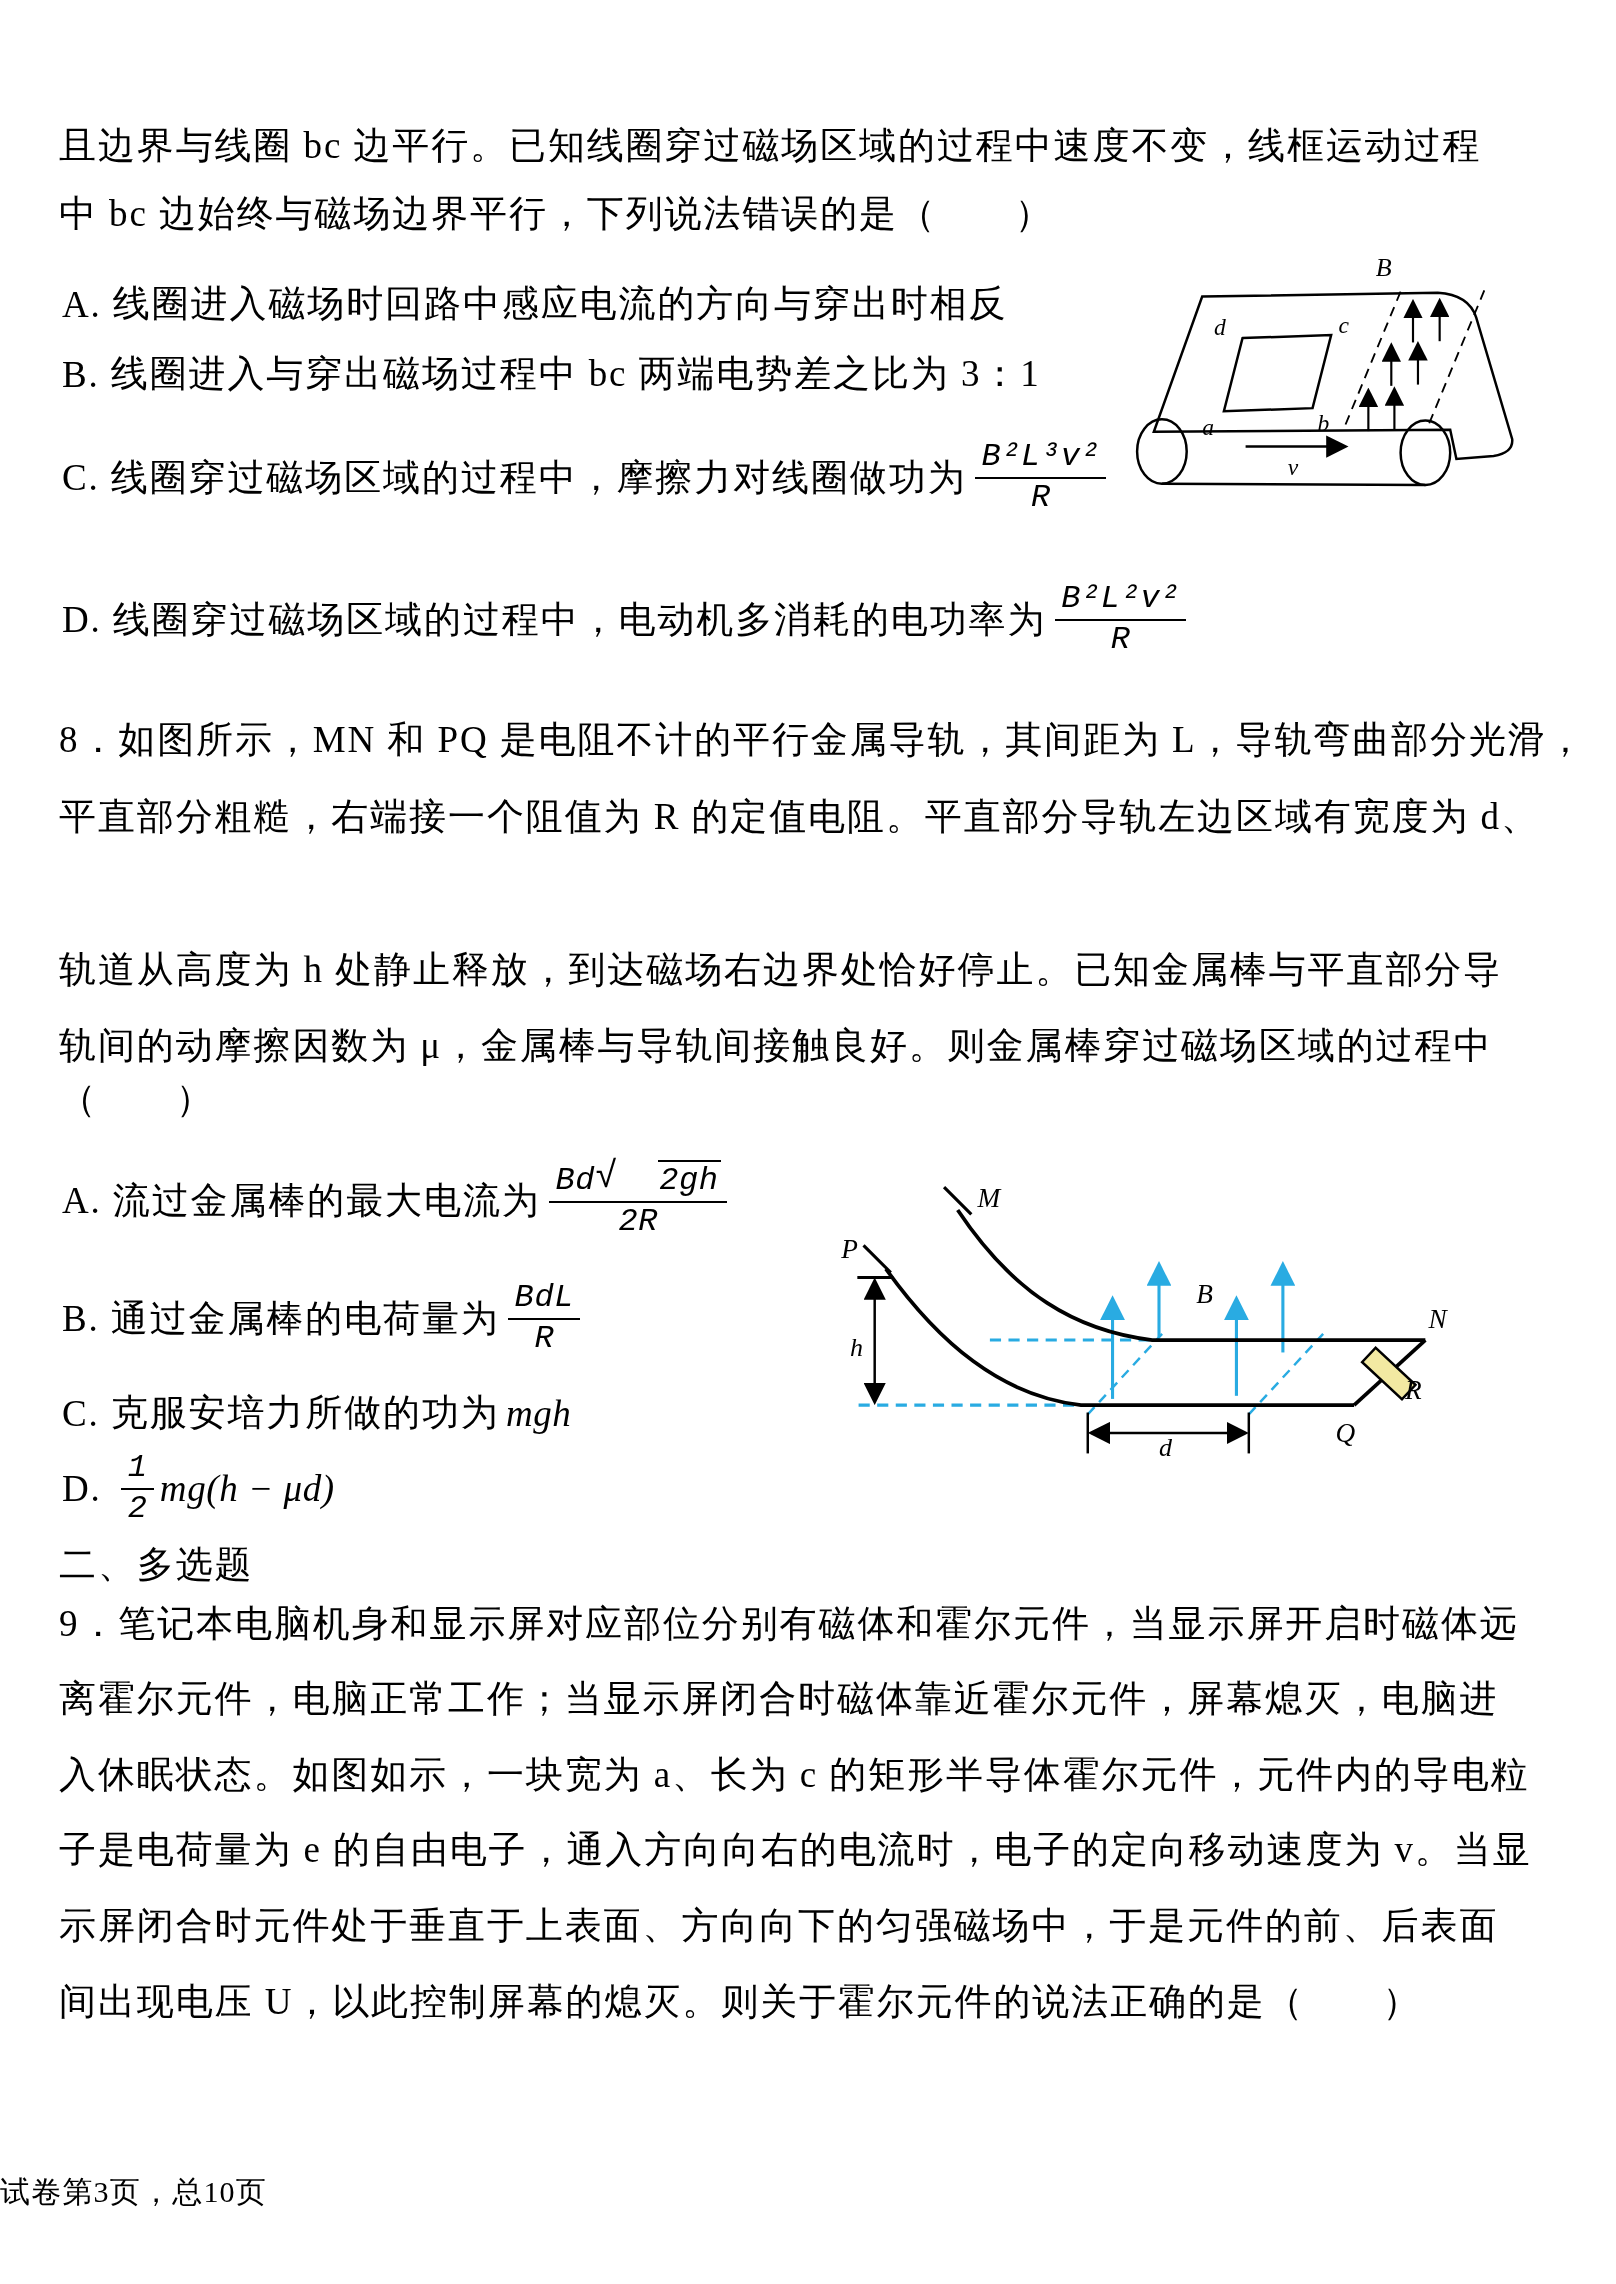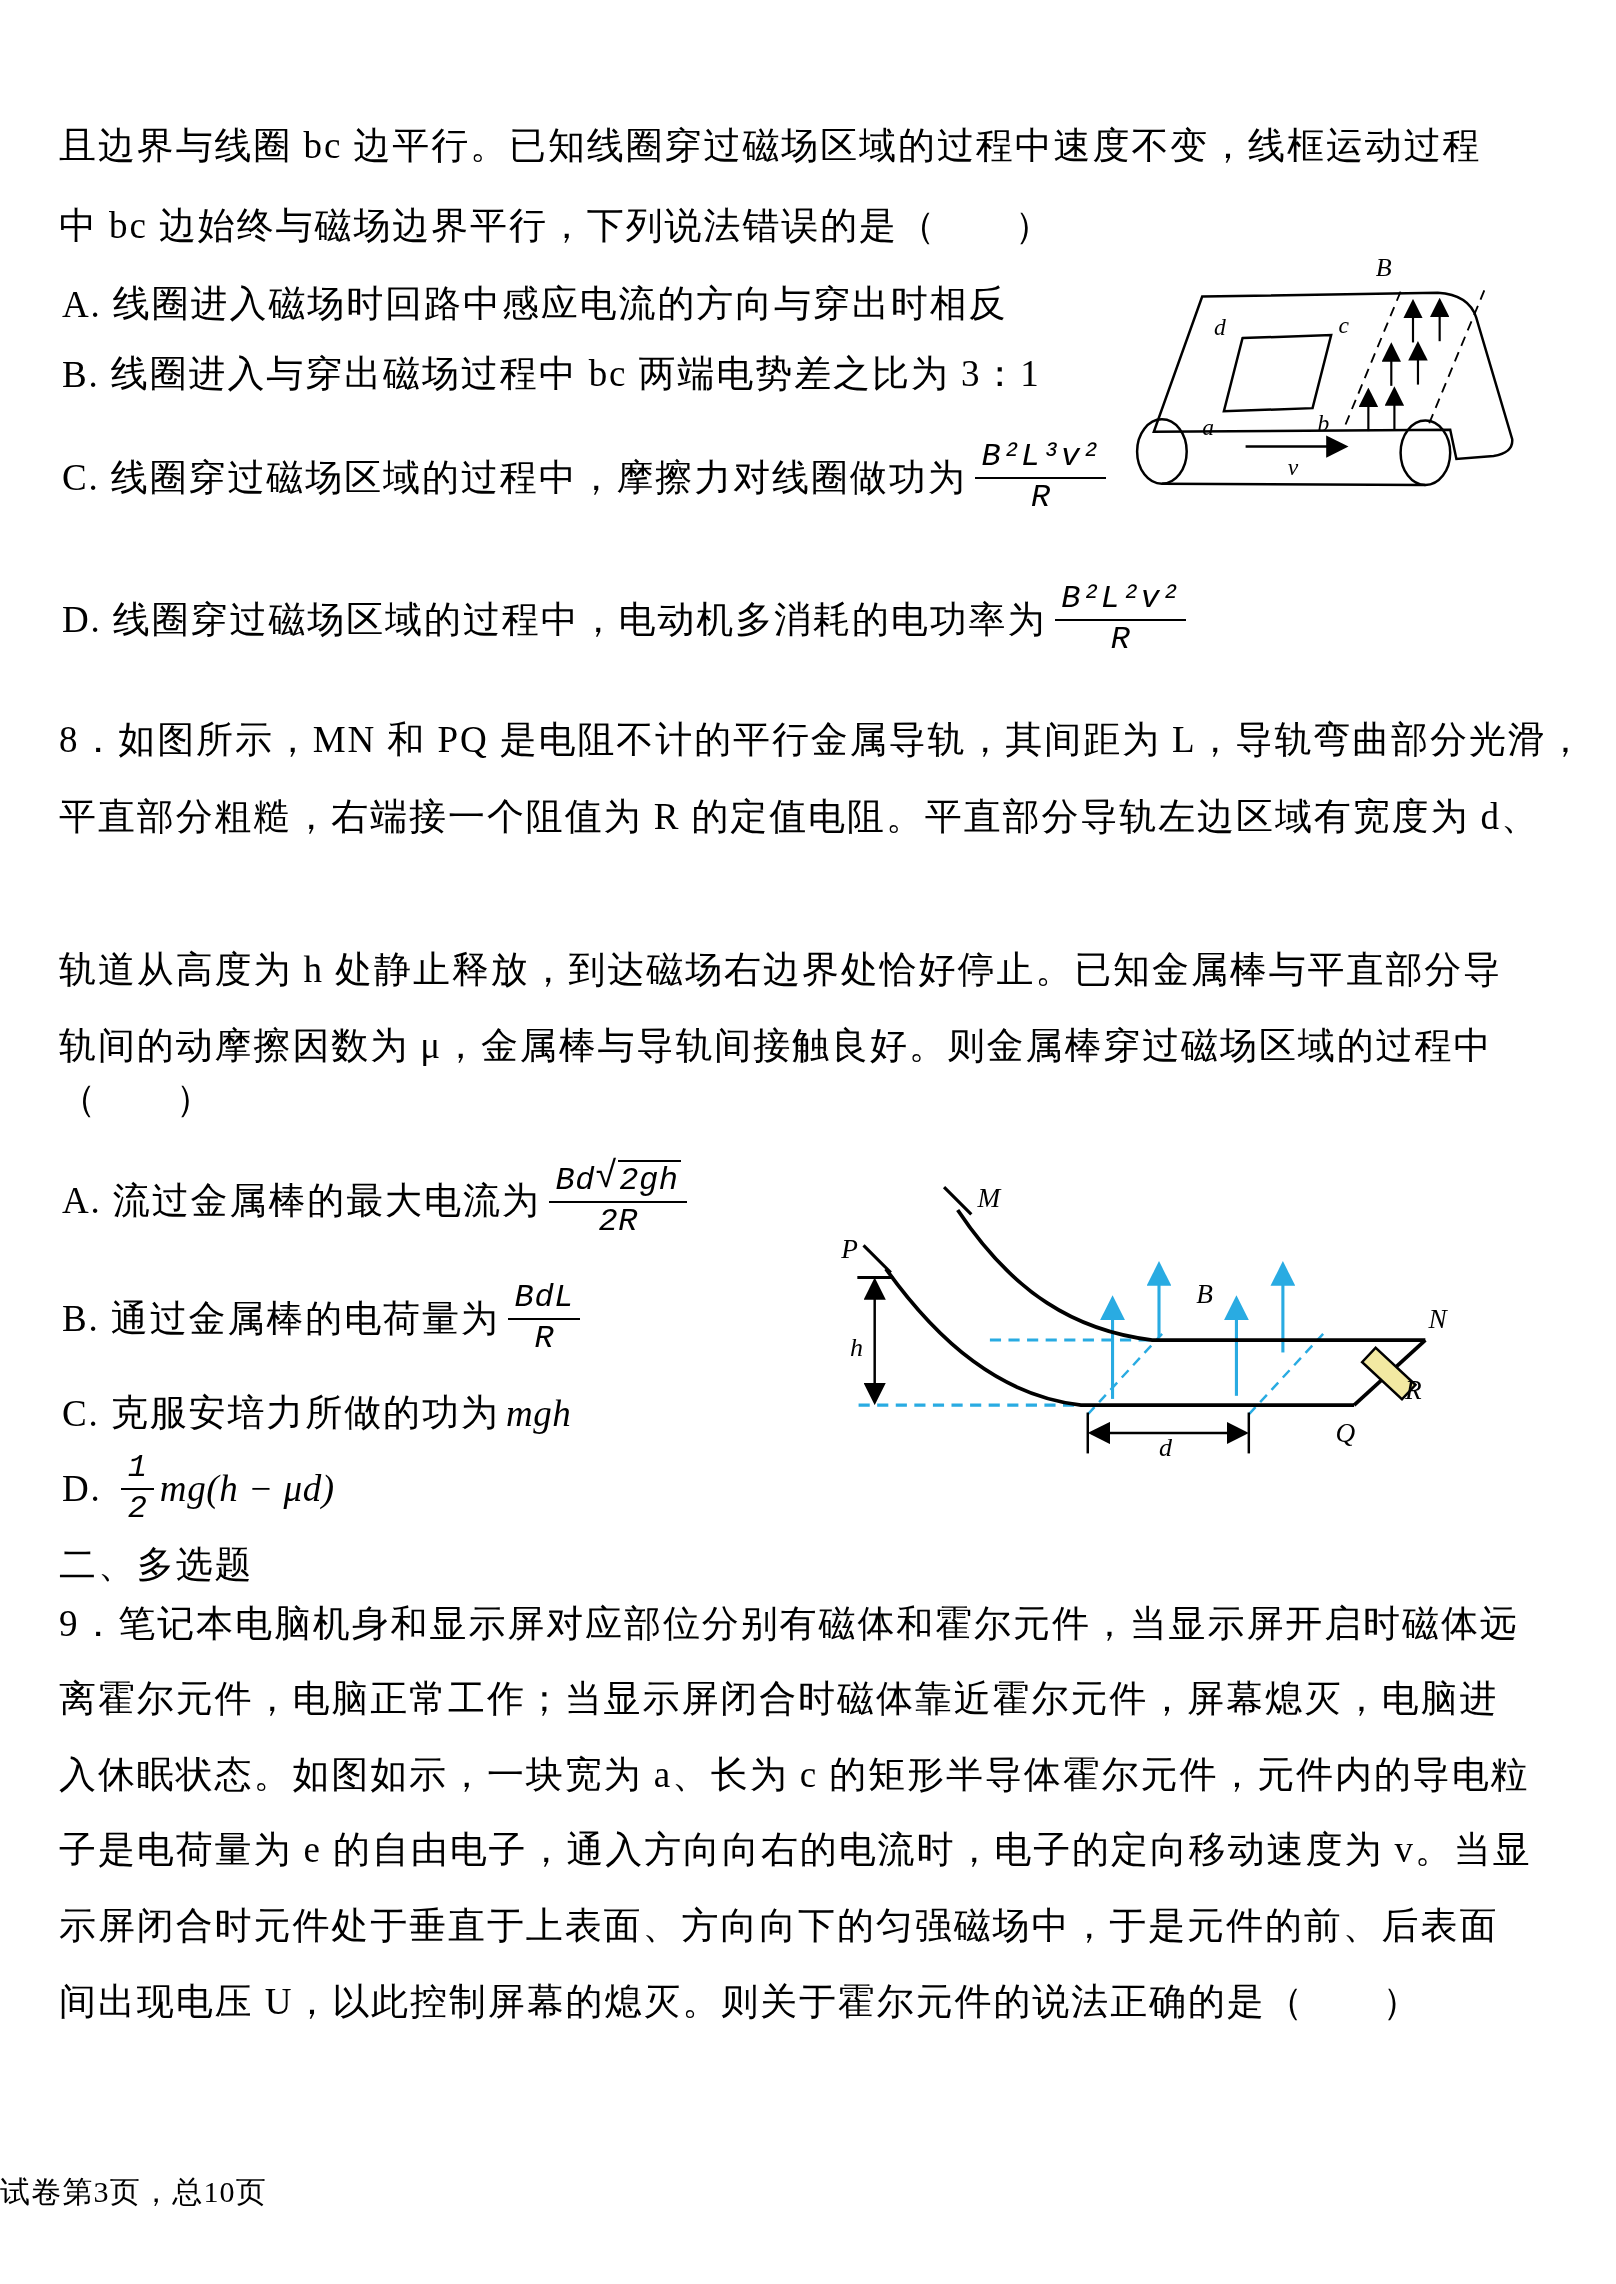--- a/index.html
+++ b/index.html
@@ -51,21 +51,21 @@
   }
   .frac .num{
     border-bottom:2.5px solid #000;
     padding:0 6.2px 1.2px 6.2px;
     display:inline-flex;
     align-items:flex-end;
   }
   .frac .den{padding-top:1.2px;}
   .sqrt{display:inline-flex;align-items:flex-start;}
   .sqrt .radsign{font-style:normal;font-size:37px;line-height:1;transform:translateY(-1.2px);}
-  .sqrt .radicand{border-top:2.5px solid #000;padding:1.2px 2.5px 0 1.2px;}
+  .sqrt .radicand{border-top:2.5px solid #000;padding:1.2px 2.5px 0 1.2px;margin-left:40px;}
   .footer{
     position:absolute;
     top:2172px;
     left:0;
     width:100%;
     font-size:30px;
     letter-spacing:1.2px;
   }
   svg{position:absolute;}
   svg text{
@@ -75,21 +75,21 @@
   }
   .stroke-b{stroke:#000;fill:none;}
   .cyan{stroke:#29abe2;}
 </style>
 </head>
 <body>
 
 <div id="page">
 
   <div class="line" style="top:126px">且边界与线圈 bc 边平行。已知线圈穿过磁场区域的过程中速度不变，线框运动过程</div>
-  <div class="line" style="top:206px">中 bc 边始终与磁场边界平行，下列说法错误的是（　　）</div>
+  <div class="line" style="top:194px">中 bc 边始终与磁场边界平行，下列说法错误的是（　　）</div>
 
   <div class="optrow" style="top:279px">
     <span class="label">A.</span>
     <span>线圈进入磁场时回路中感应电流的方向与穿出时相反</span>
   </div>
   <div class="optrow" style="top:349px">
     <span class="label">B.</span>
     <span>线圈进入与穿出磁场过程中 bc 两端电势差之比为 3：1</span>
   </div>
   <div class="optrow" style="top:431px;min-height:93px">

